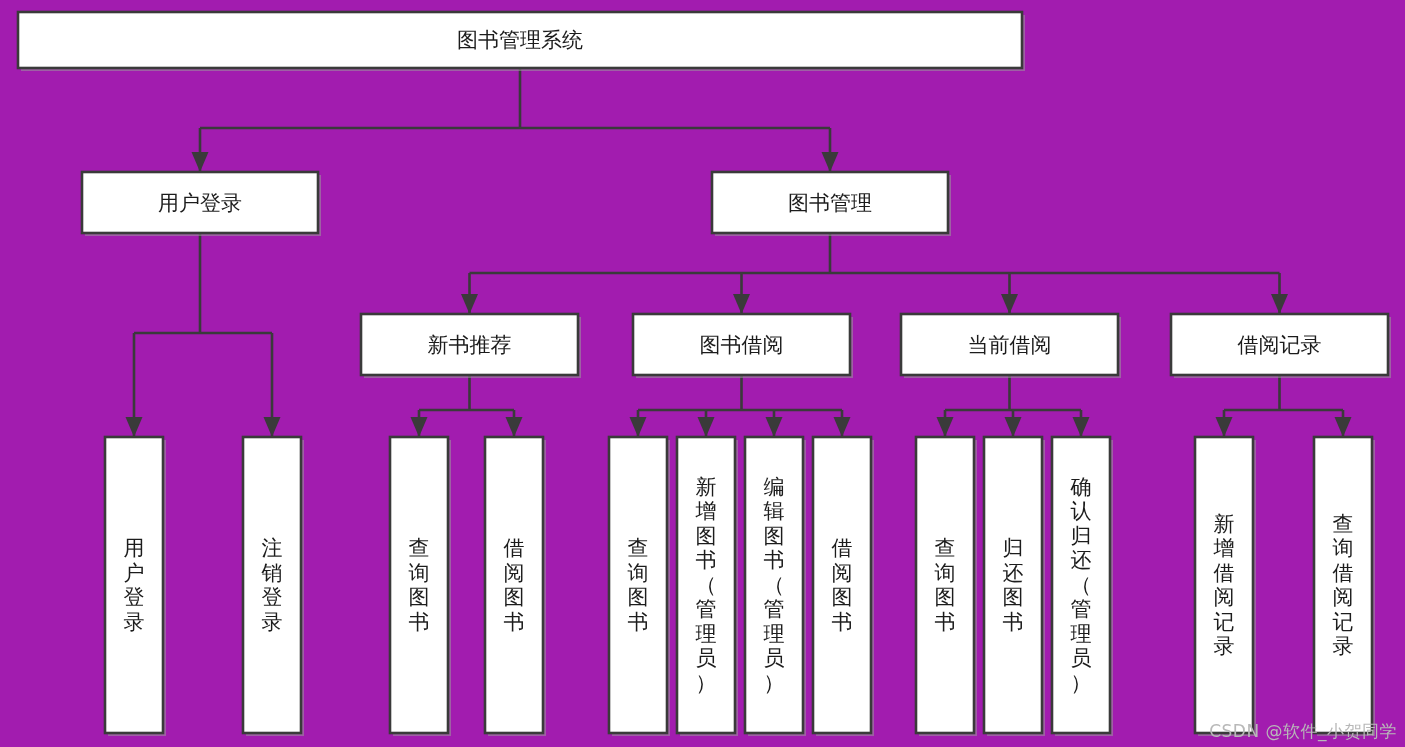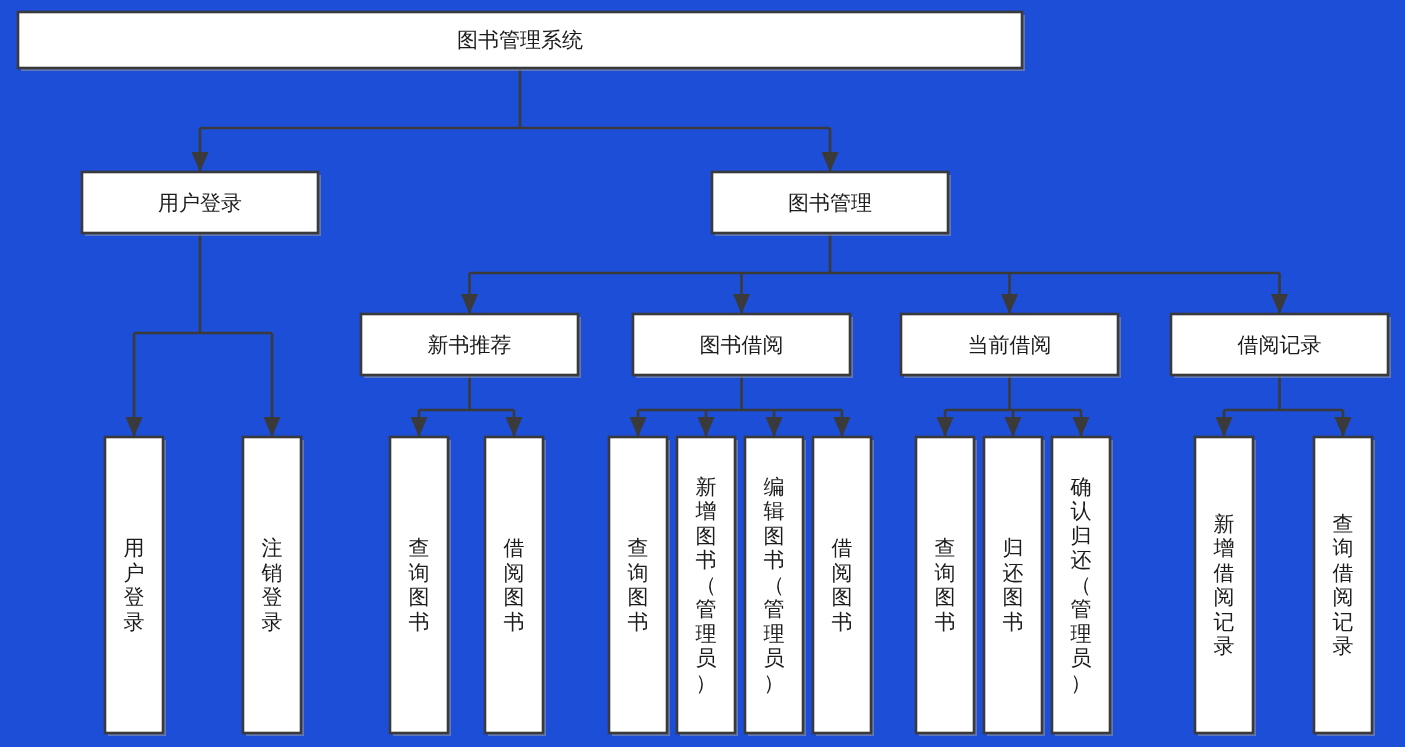--- a/index.html
+++ b/index.html
@@ -11,21 +11,21 @@
     width: 1405px;
     height: 747px;
     font-family: "DejaVu Sans", "Liberation Sans", sans-serif;
     overflow: hidden;
     position: relative;
   }
   #diagram-root {
     position: relative;
     width: 1405px;
     height: 747px;
-    background: #1d4ed8;
+    background: #a21caf;
   }
   svg#flow {
     position: absolute;
     top: 0;
     left: 0;
     width: 1405px;
     height: 747px;
     display: block;
   }
   .node-rect {
@@ -226,13 +226,14 @@
           <rect x="1195" y="437" width="58" height="296" class="node-rect"></rect>
           <text x="1224" y="530.61" class="node-label-v"><tspan x="1224" dy="0">新</tspan><tspan x="1224" dy="24.5">增</tspan><tspan x="1224" dy="24.5">借</tspan><tspan x="1224" dy="24.5">阅</tspan><tspan x="1224" dy="24.5">记</tspan><tspan x="1224" dy="24.5">录</tspan></text>
         </g>
         <g>
           <rect x="1317" y="440" width="58" height="296" class="node-shadow"></rect>
           <rect x="1314" y="437" width="58" height="296" class="node-rect"></rect>
           <text x="1343" y="530.61" class="node-label-v"><tspan x="1343" dy="0">查</tspan><tspan x="1343" dy="24.5">询</tspan><tspan x="1343" dy="24.5">借</tspan><tspan x="1343" dy="24.5">阅</tspan><tspan x="1343" dy="24.5">记</tspan><tspan x="1343" dy="24.5">录</tspan></text>
         </g>
       </g>
   </svg>
+  <div class="watermark">CSDN @软件_小贺同学</div>
 </div>
 
 </body></html>

